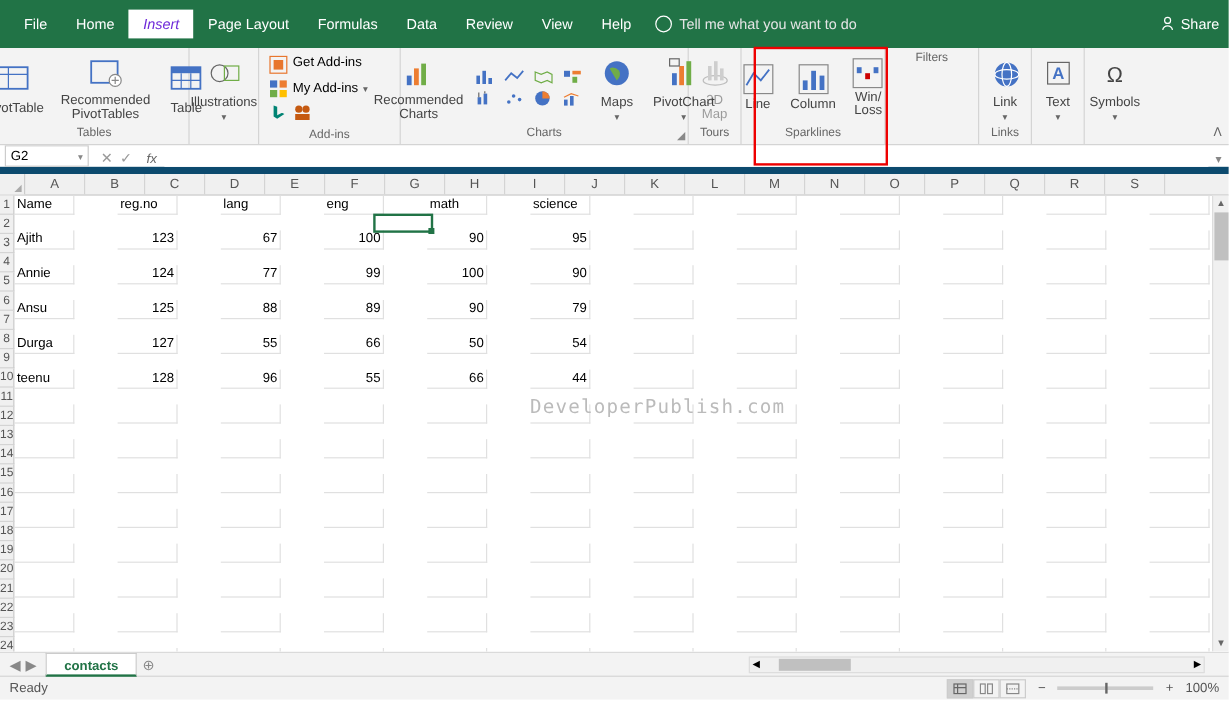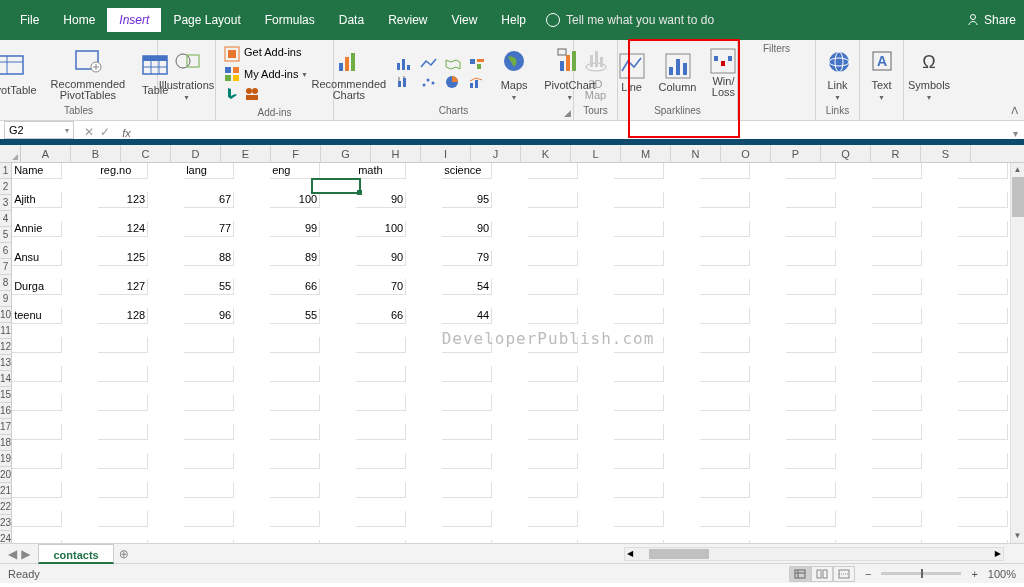--- a/index.html
+++ b/index.html
@@ -547,21 +547,21 @@
           <div class="cell"></div>
           <div class="cell"></div>
           <div class="cell"></div>
           <div class="cell"></div>
         </div>
         <div class="row">
           <div class="cell">Durga</div>
           <div class="cell num">127</div>
           <div class="cell num">55</div>
           <div class="cell num">66</div>
-          <div class="cell num">70</div>
+          <div class="cell num">50</div>
           <div class="cell num">54</div>
           <div class="cell"></div>
           <div class="cell"></div>
           <div class="cell"></div>
           <div class="cell"></div>
           <div class="cell"></div>
           <div class="cell"></div>
           <div class="cell"></div>
           <div class="cell"></div>
           <div class="cell"></div>

